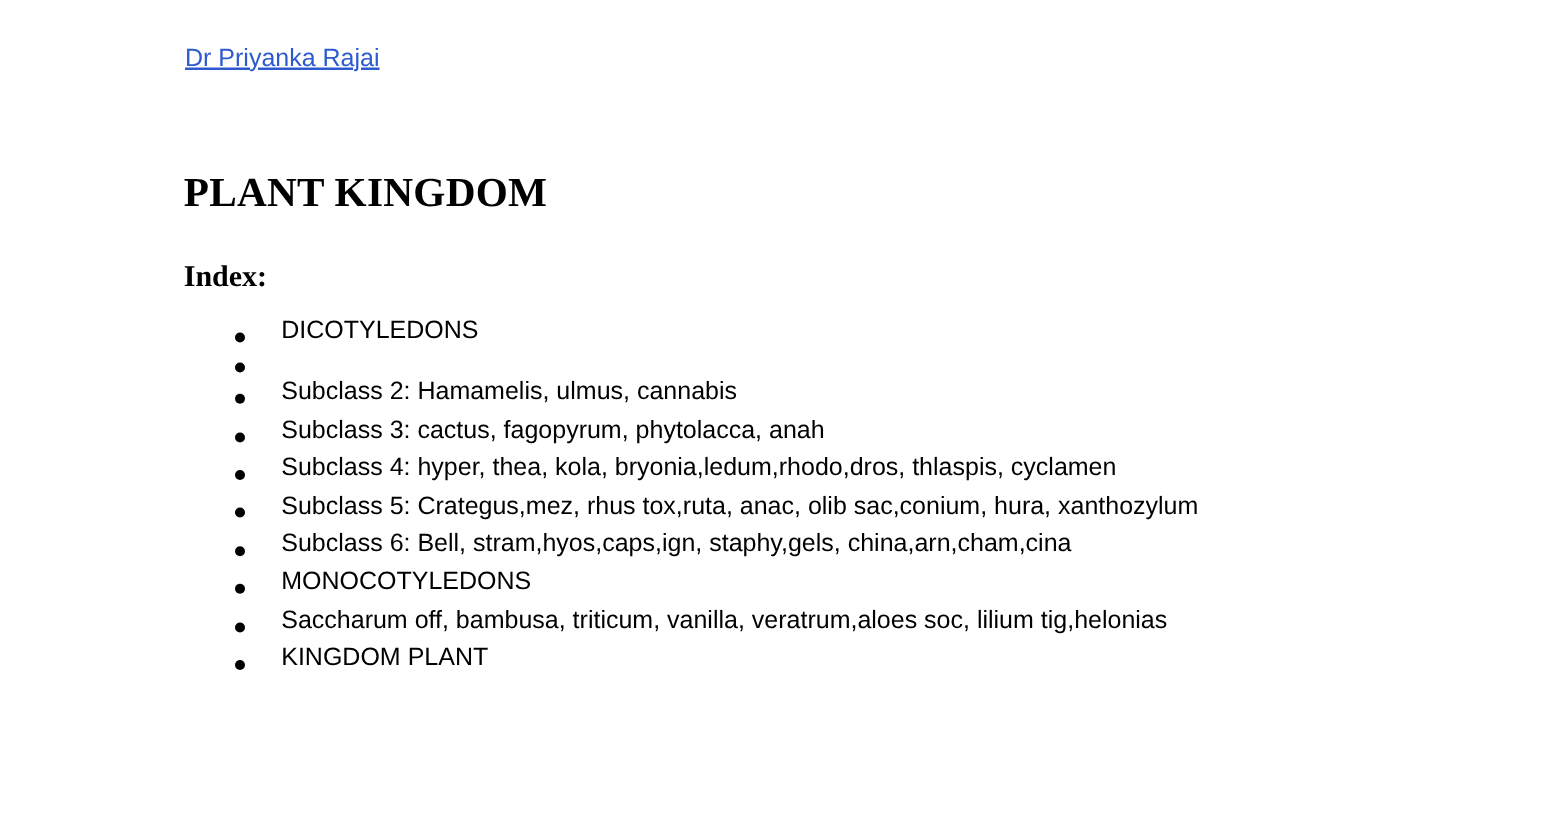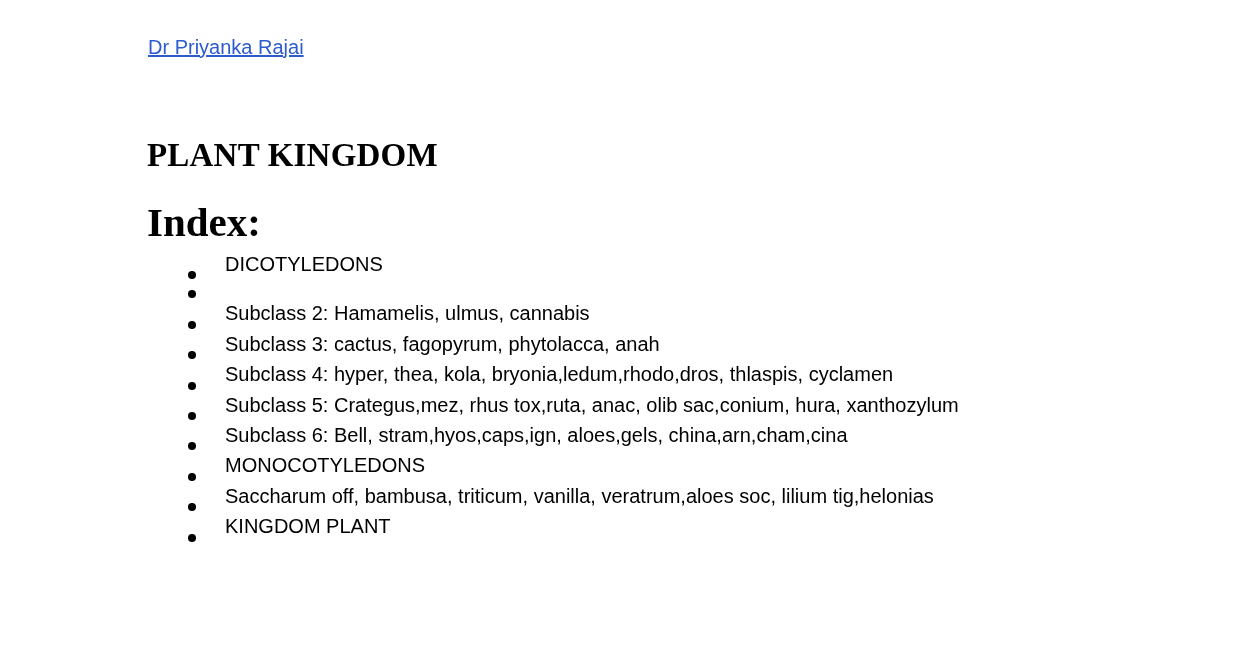--- a/index.html
+++ b/index.html
@@ -44,37 +44,37 @@
     letter-spacing: 0.2px;
     text-align: center;
   }
   .index-heading {
     position: absolute;
     left: 147px;
     top: 204px;
     margin: 0;
     font-family: "Liberation Serif", serif;
     font-weight: 700;
-    font-size: 41px;
+    font-size: 24px;
     line-height: 36px;
     color: #000000;
     text-align: center;
   }
   .index-list {
     position: absolute;
     left: 148px;
     top: 249px;
     margin: 0;
     padding: 0;
     list-style: none;
     width: 960px;
   }
   .index-list li {
     display: flex;
-    align-items: flex-end;
+    align-items: center;
     font-size: 20px;
     line-height: 30.4px;
     color: #000000;
   }
   .bullet {
     flex: 0 0 8px;
     width: 8px;
     height: 8px;
     border-radius: 50%;
     background: #000000;
@@ -115,21 +115,21 @@
     <li>
       <span class="bullet"></span>
       <span class="li-text">Subclass 4: hyper, thea, kola, bryonia,ledum,rhodo,dros, thlaspis, cyclamen</span>
     </li>
     <li>
       <span class="bullet"></span>
       <span class="li-text">Subclass 5: Crategus,mez, rhus tox,ruta, anac, olib sac,conium, hura, xanthozylum</span>
     </li>
     <li>
       <span class="bullet"></span>
-      <span class="li-text">Subclass 6: Bell, stram,hyos,caps,ign, aloes,gels, china,arn,cham,cina</span>
+      <span class="li-text">Subclass 6: Bell, stram,hyos,caps,ign, staphy,gels, china,arn,cham,cina</span>
     </li>
     <li>
       <span class="bullet"></span>
       <span class="li-text">MONOCOTYLEDONS</span>
     </li>
     <li>
       <span class="bullet"></span>
       <span class="li-text">Saccharum off, bambusa, triticum, vanilla, veratrum,aloes soc, lilium tig,helonias</span>
     </li>
     <li>

